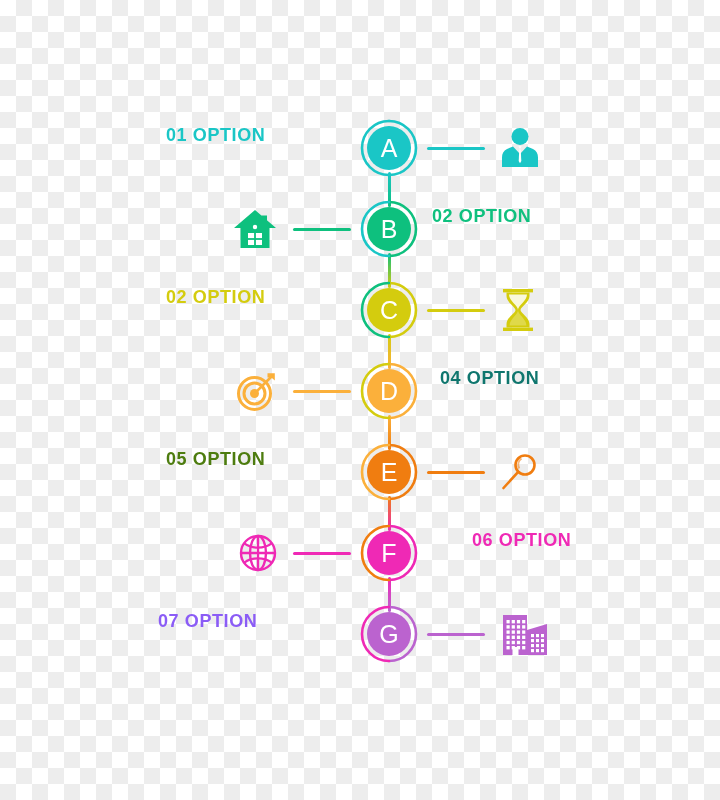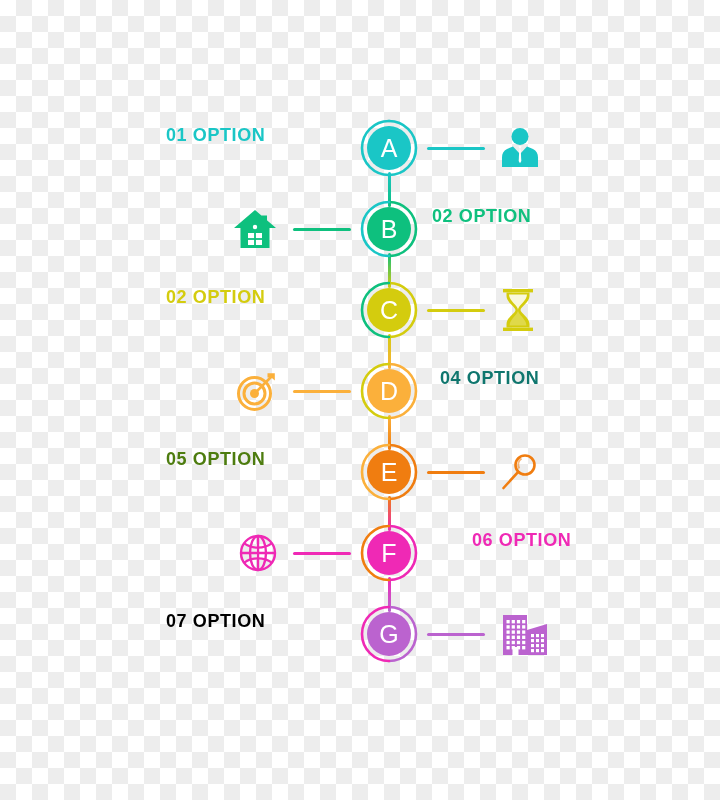--- a/index.html
+++ b/index.html
@@ -243,15 +243,15 @@
           <rect x="40" y="27" width="3" height="3.2" fill="#ffffff"></rect>
           <rect x="30" y="32" width="3" height="3.2" fill="#ffffff"></rect>
           <rect x="35" y="32" width="3" height="3.2" fill="#ffffff"></rect>
           <rect x="40" y="32" width="3" height="3.2" fill="#ffffff"></rect>
           <rect x="30" y="37" width="3" height="3.2" fill="#ffffff"></rect>
           <rect x="35" y="37" width="3" height="3.2" fill="#ffffff"></rect>
           <rect x="40" y="37" width="3" height="3.2" fill="#ffffff"></rect>
           <rect x="11.5" y="35" width="6" height="8" fill="#ffffff"></rect>
         </svg>
       </div>
-      <div class="olabel" style="color: #000000; top: 612px; left: 166px; text-align: right;">07 OPTION</div>
+      <div class="olabel" style="color: #8b5cf6; top: 612px; left: 158px; text-align: right;">07 OPTION</div>
     </div>
   </div>
 
 </body></html>

